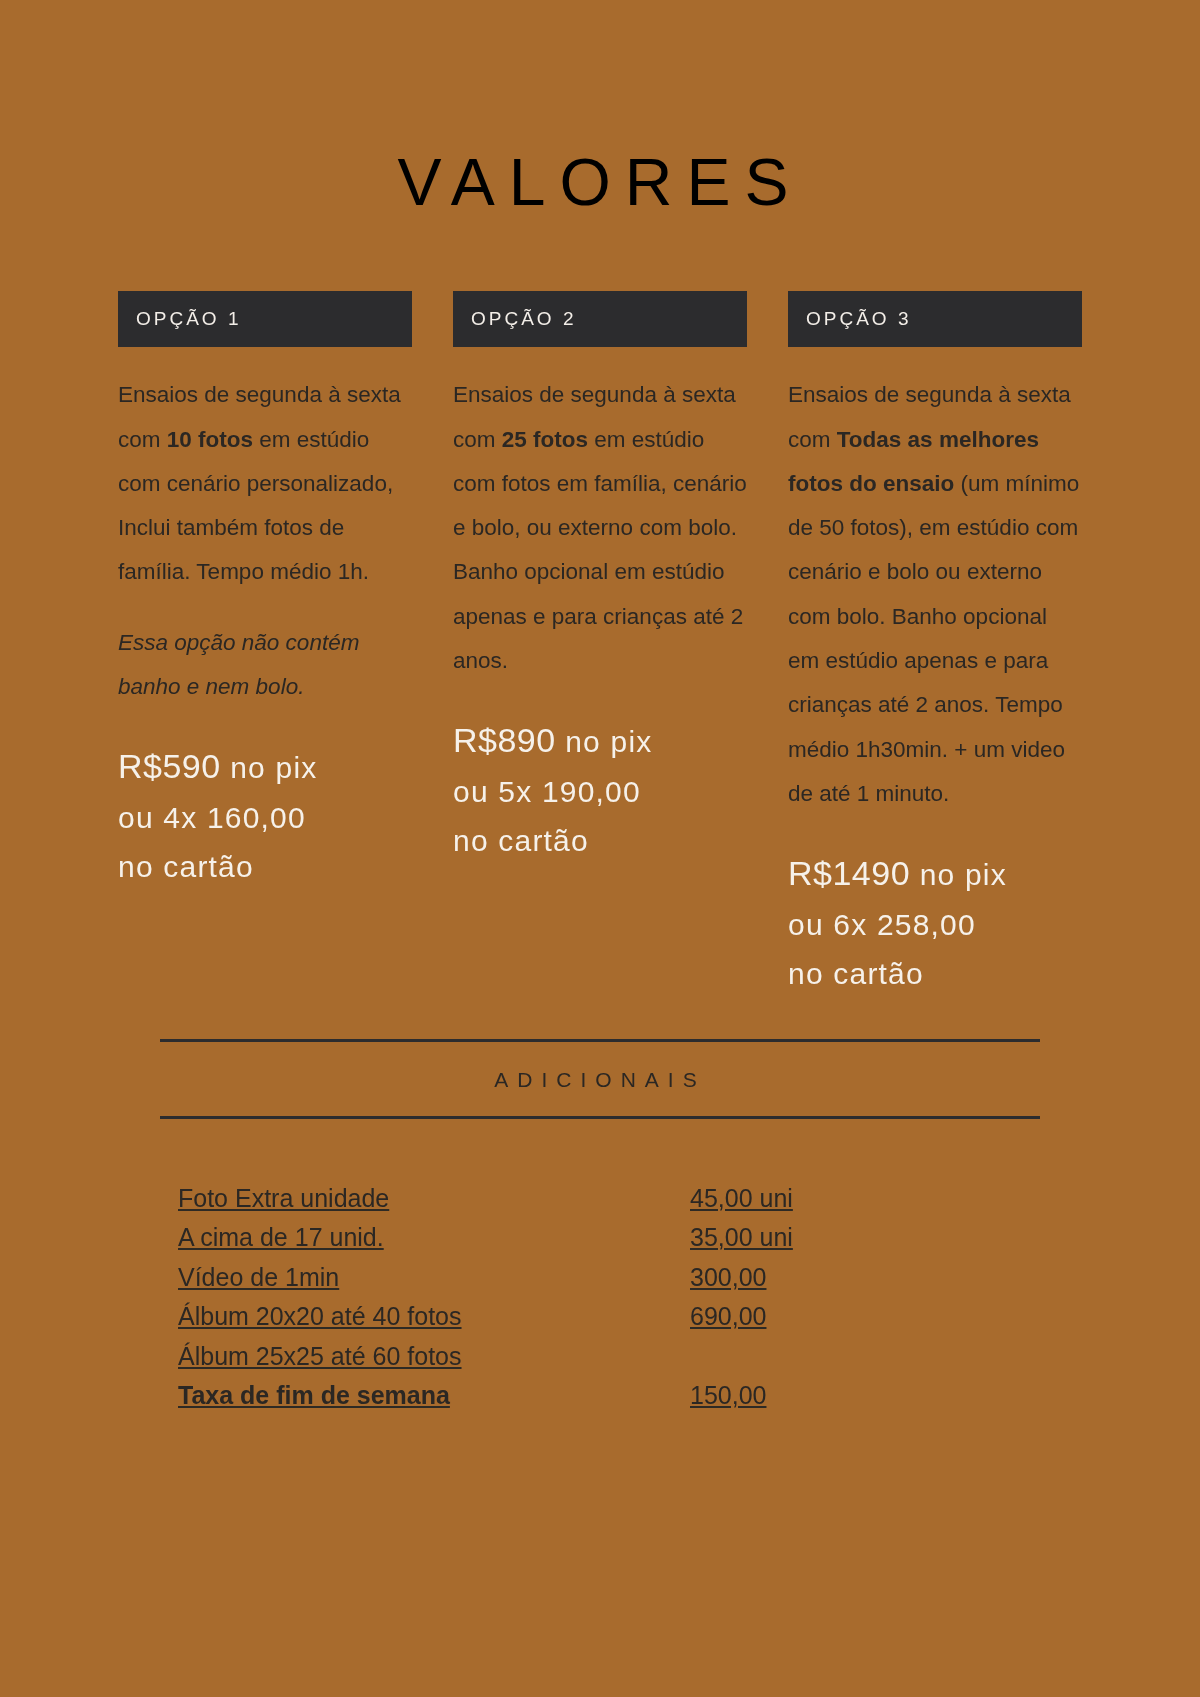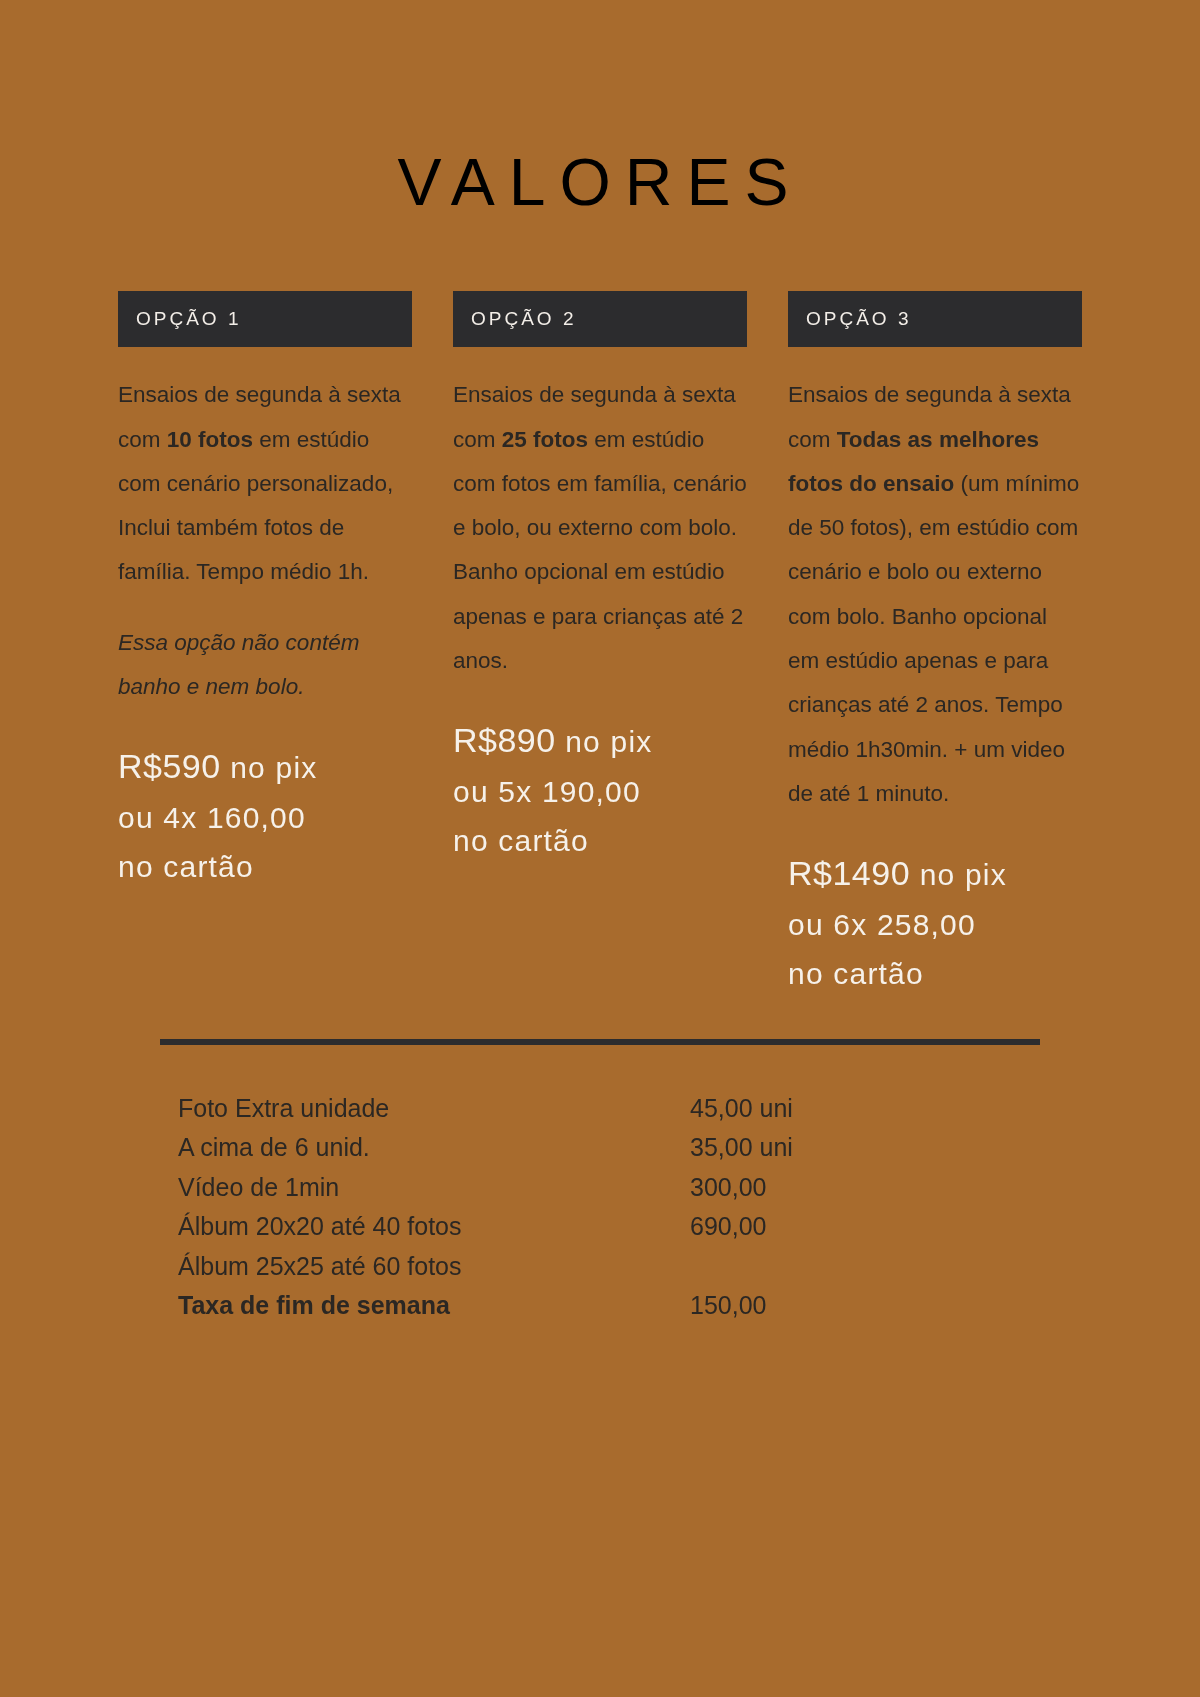--- a/index.html
+++ b/index.html
@@ -92,22 +92,23 @@
   }
   .extras-title {
     text-align: center;
     font-size: 21px;
     letter-spacing: 9px;
     color: #2b2723;
     padding: 26px 0 24px;
     font-weight: 400;
   }
   .extras-list {
-    margin-top: 44px;
+    margin-top: 60px;
     padding-left: 18px;
+    text-decoration: underline;
   }
   .extra-row {
     display: flex;
     font-size: 25px;
     line-height: 1.58;
     color: #2b2723;
   }
   .extra-label { width: 512px; }
   .extra-label.bold { font-weight: 700; }
   .extra-value { width: 300px; }
@@ -151,29 +152,30 @@
         <span class="big">R$1490</span><span> no pix</span><br>
         <span>ou 6x 258,00</span><br>
         <span>no cartão</span>
       </div>
     </div>
 
   </div>
 
   <div class="extras">
     <div class="rule"></div>
+    <div class="extras-title">ADICIONAIS</div>
     <div class="rule"></div>
 
     <div class="extras-list">
       <div class="extra-row">
         <div class="extra-label">Foto Extra unidade</div>
         <div class="extra-value">45,00 uni</div>
       </div>
       <div class="extra-row">
-        <div class="extra-label">A cima de 6 unid.</div>
+        <div class="extra-label">A cima de 17 unid.</div>
         <div class="extra-value">35,00 uni</div>
       </div>
       <div class="extra-row">
         <div class="extra-label">Vídeo de 1min</div>
         <div class="extra-value">300,00</div>
       </div>
       <div class="extra-row">
         <div class="extra-label">Álbum 20x20 até 40 fotos</div>
         <div class="extra-value">690,00</div>
       </div>

